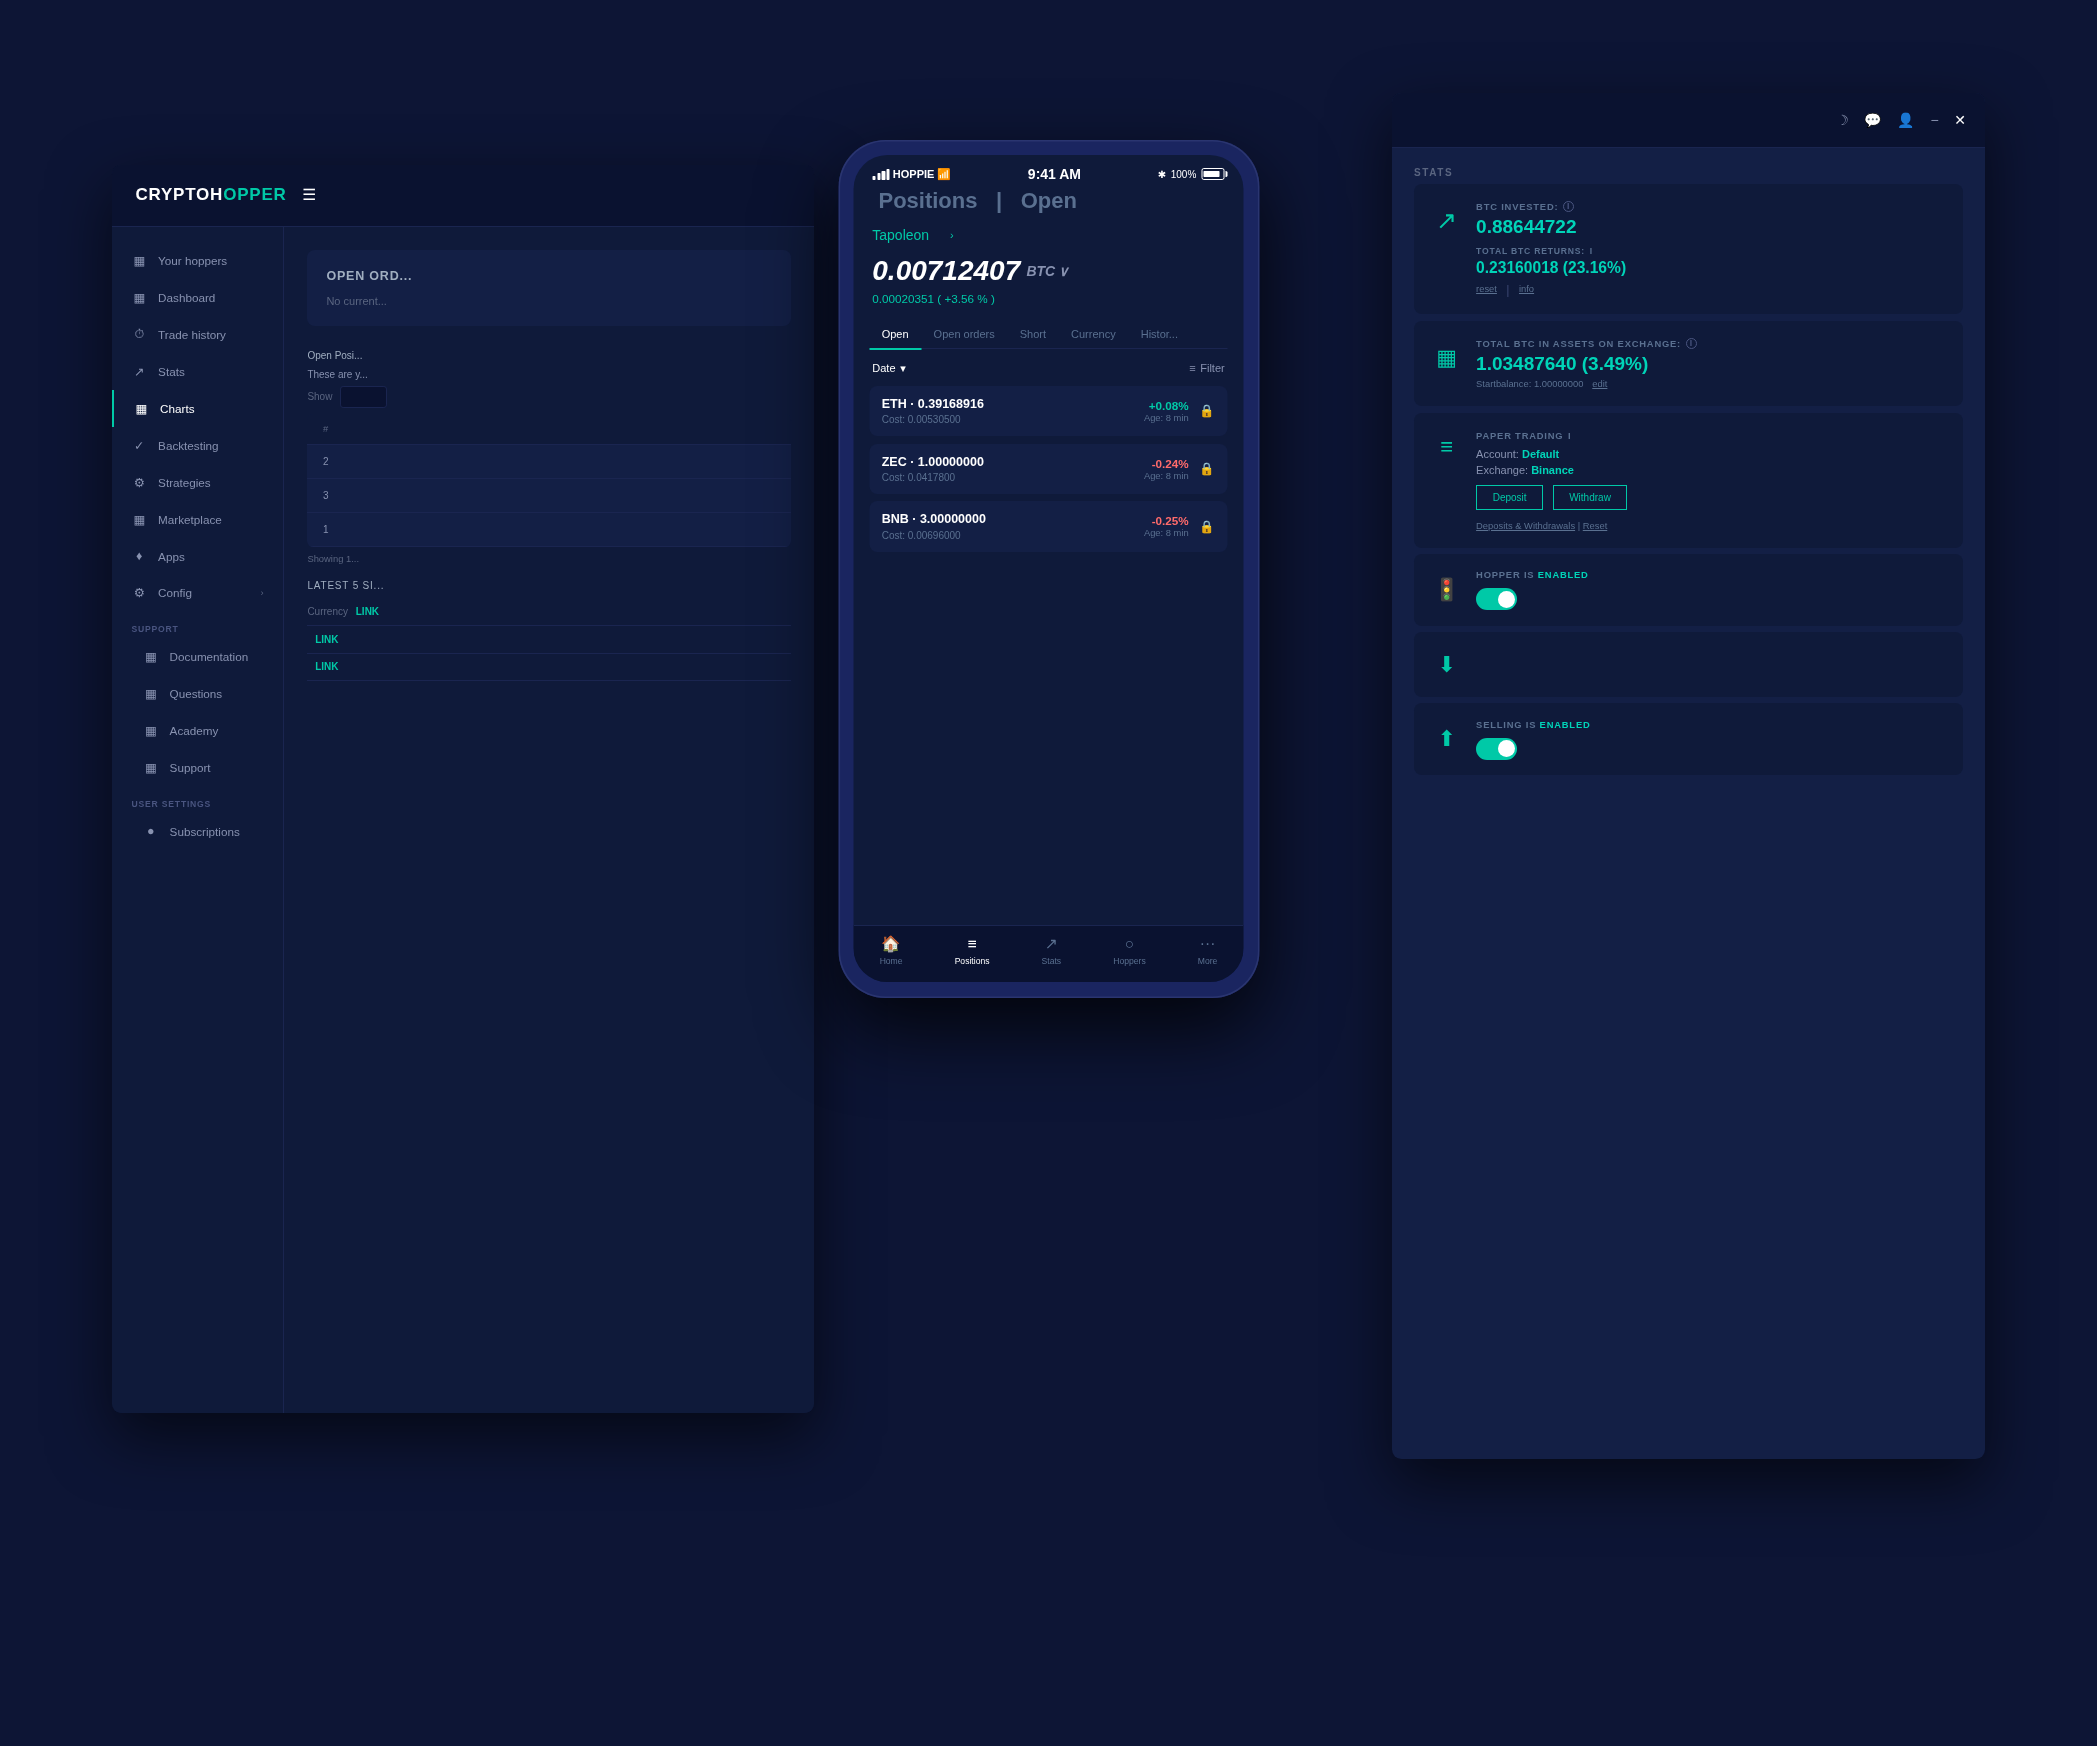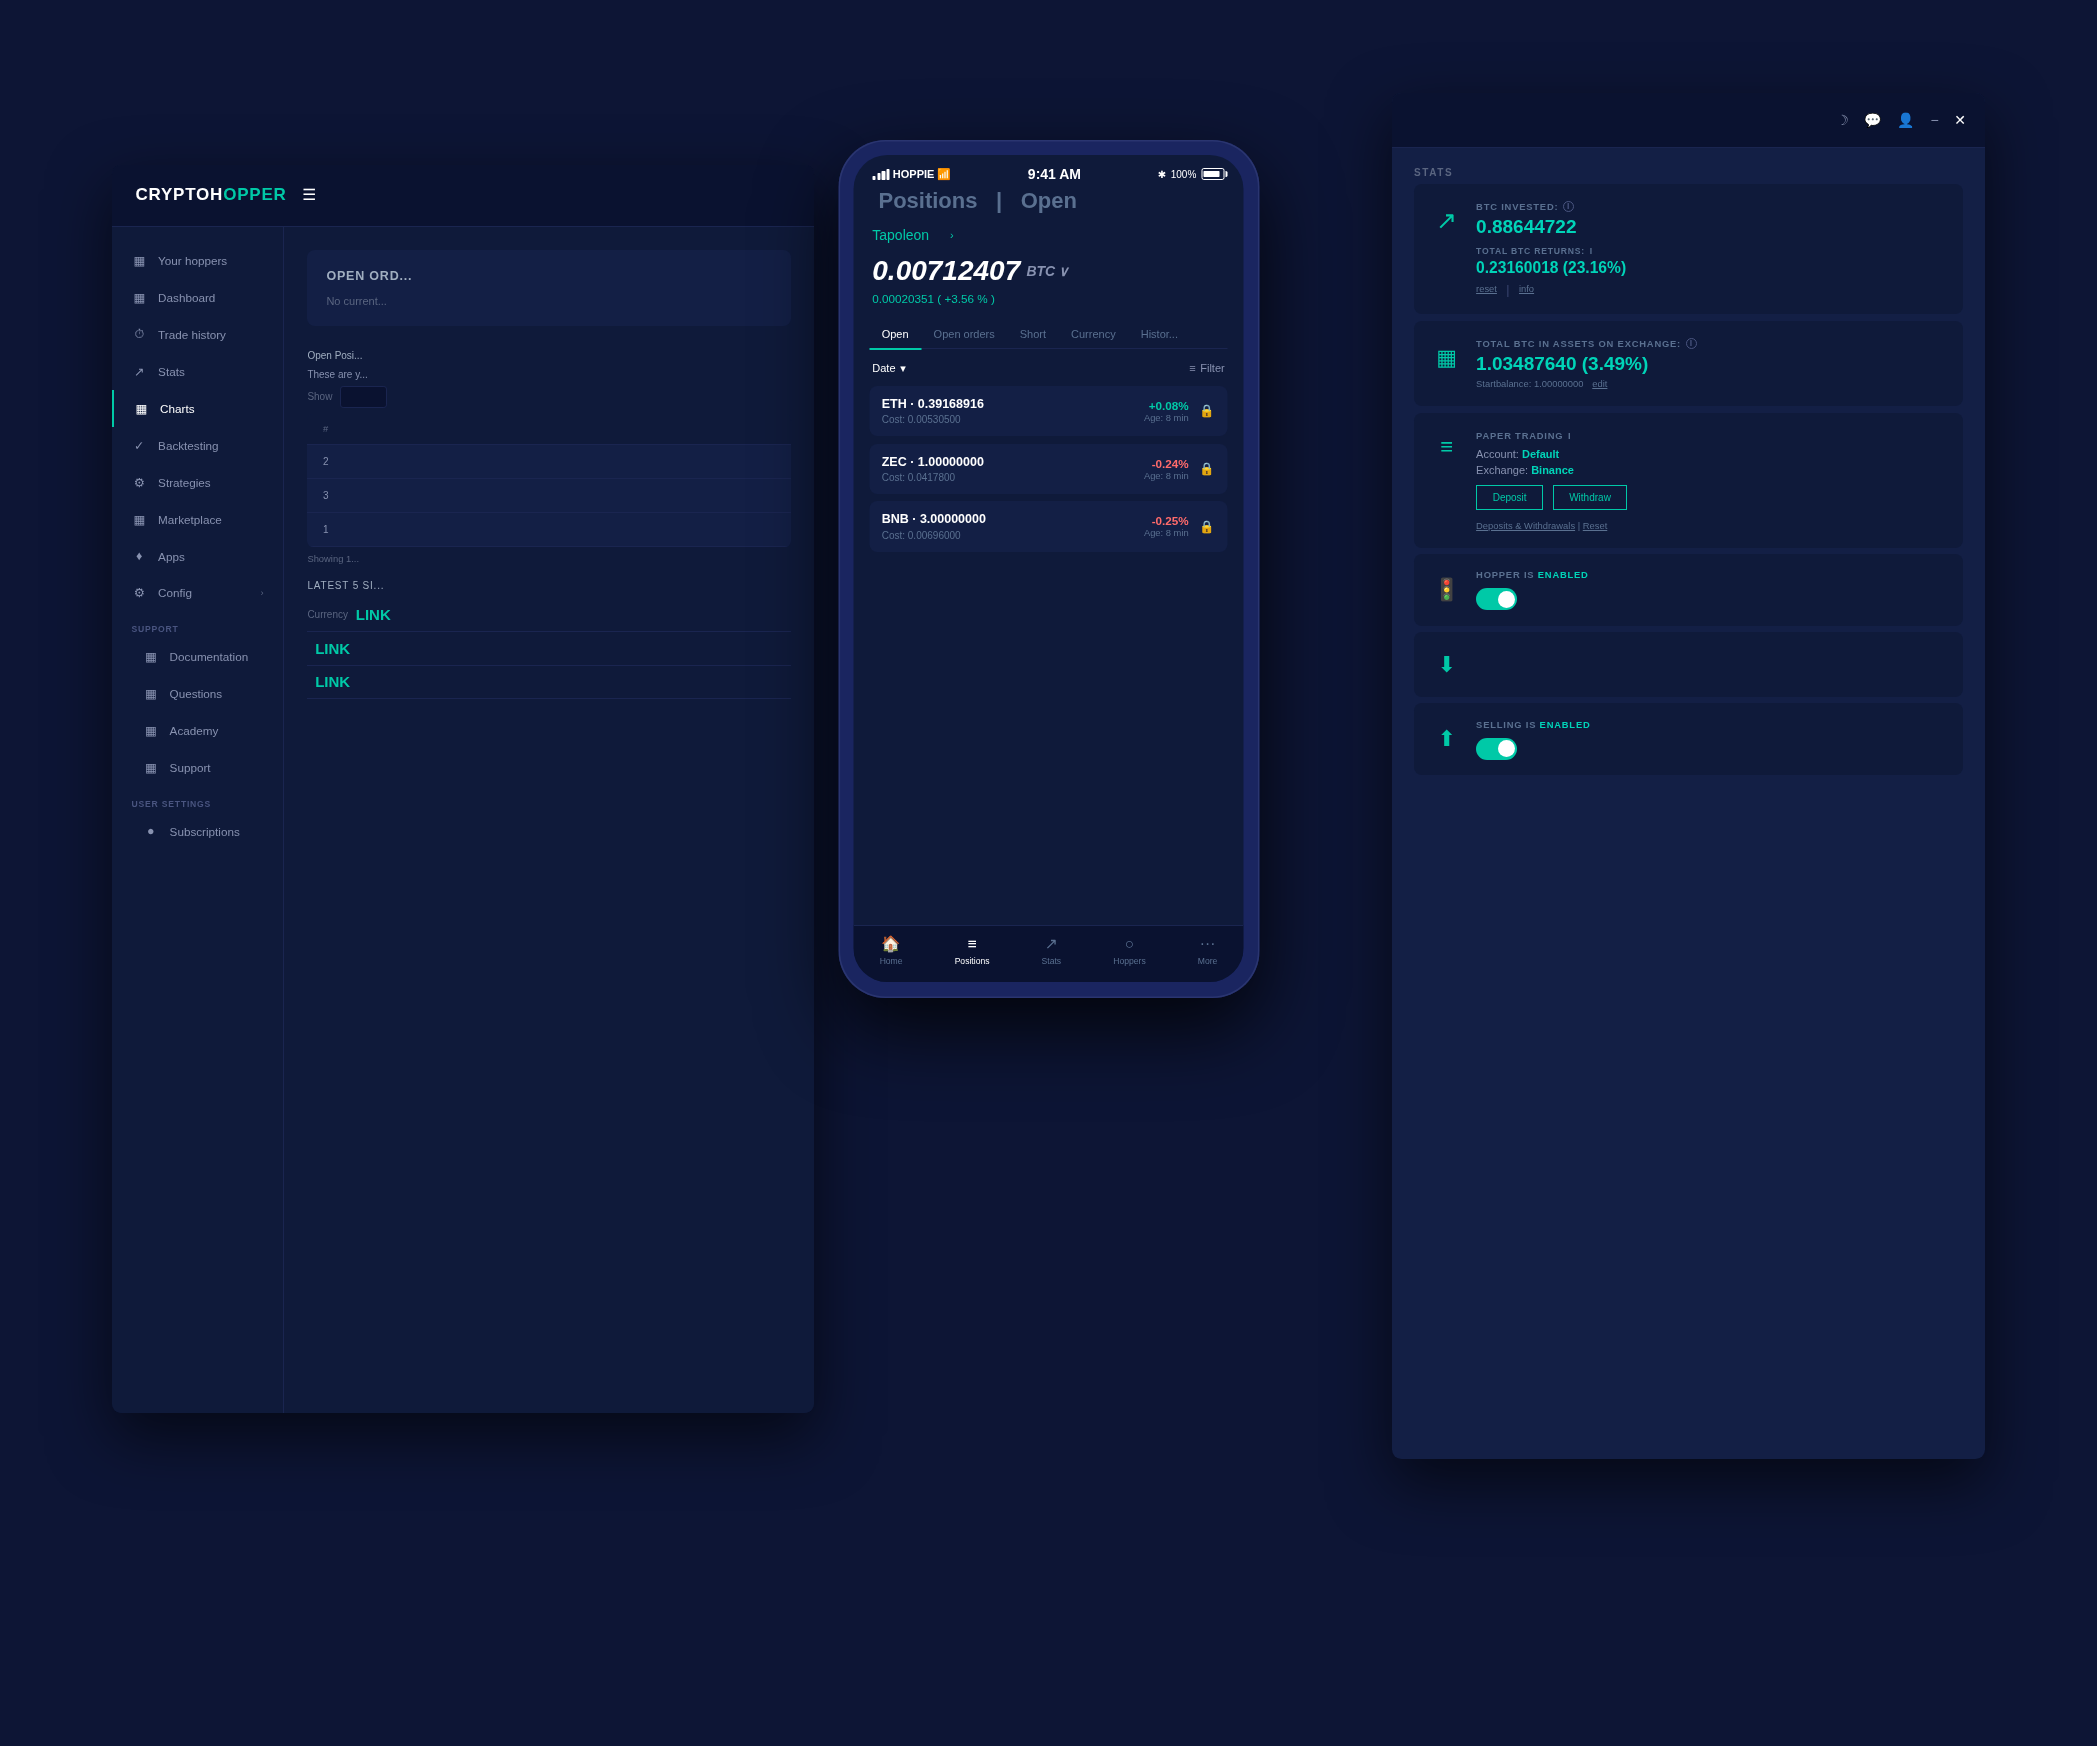--- a/index.html
+++ b/index.html
@@ -172,21 +172,21 @@
     }
 
     .currency-item {
       display: flex;
       align-items: center;
       padding: 7.8px 0;
       border-bottom: 0.8px solid #1a2550;
     }
 
     .currency-label { color: #5a6580; font-size: 10px; margin-right: 7.8px; }
-    .currency-link { color: #00c9a7; font-size: 15px; font-weight: 600; }
+    .currency-link { color: #00c9a7; font-size: 10px; font-weight: 600; }
 
     .showing-text { color: #5a6580; font-size: 9.4px; margin: 6.2px 23.4px; }
 
     
     .stats-panel {
       position: absolute;
       right: 0;
       top: 0;
       width: 593px;
       height: 1366px;

